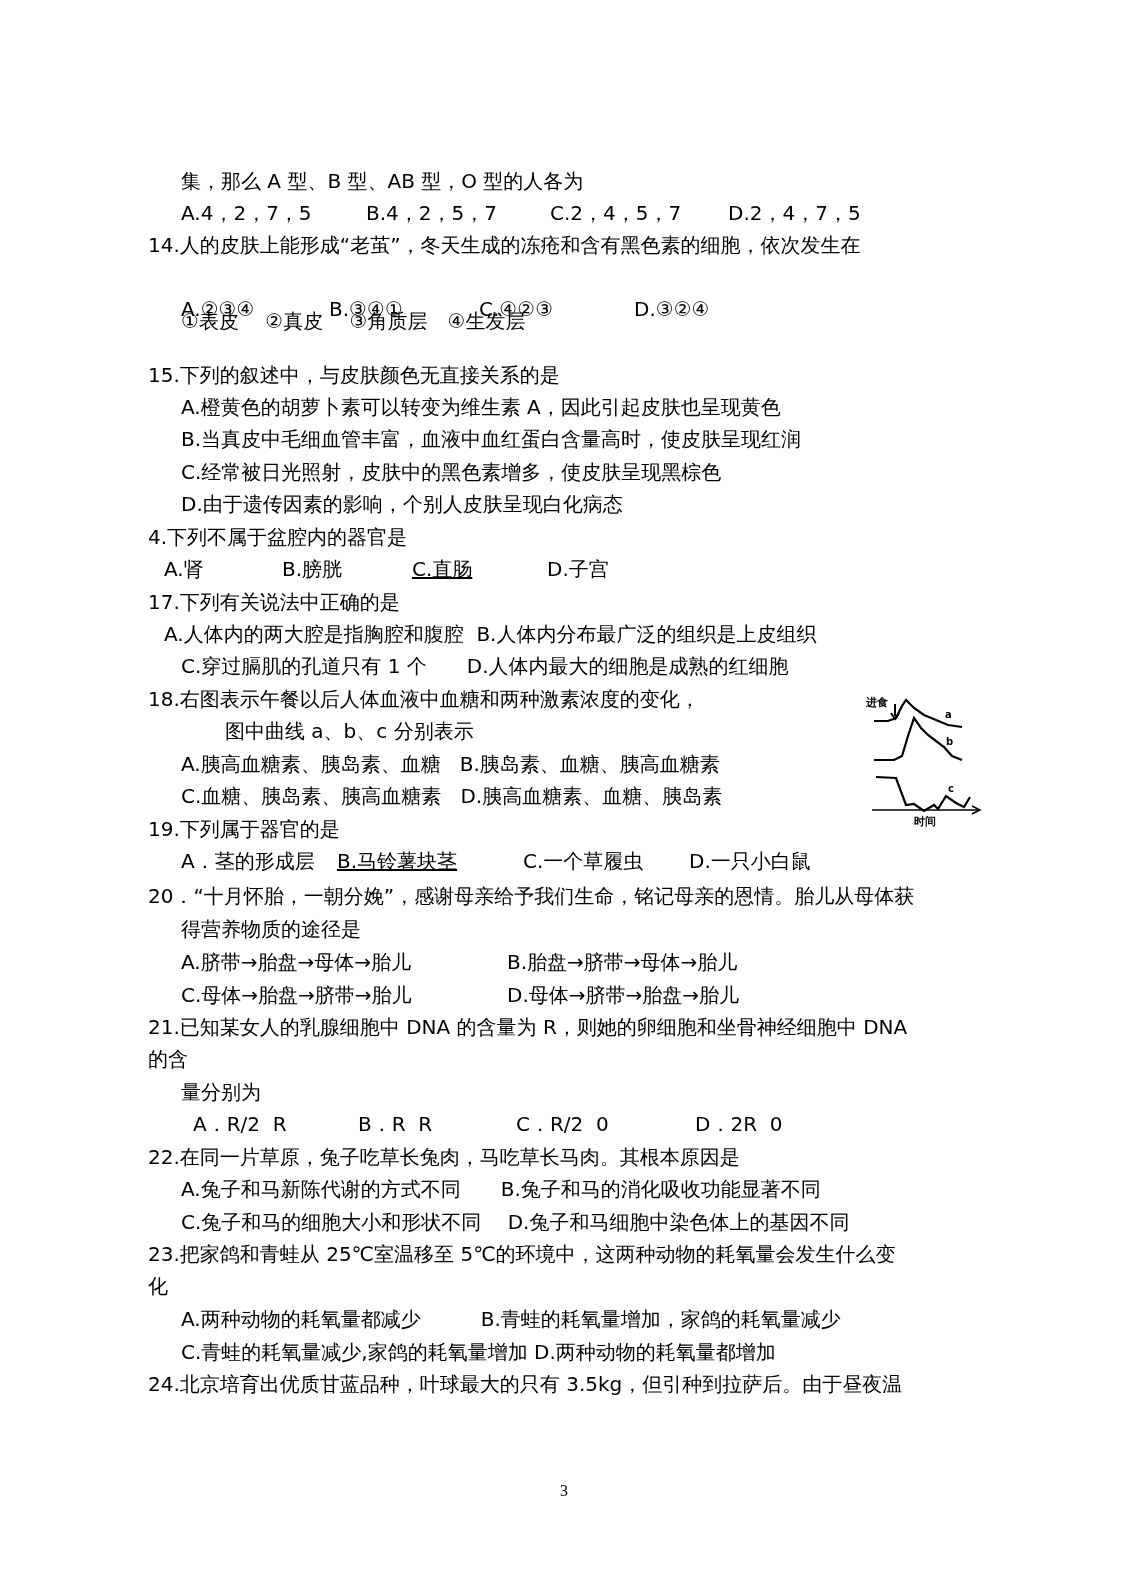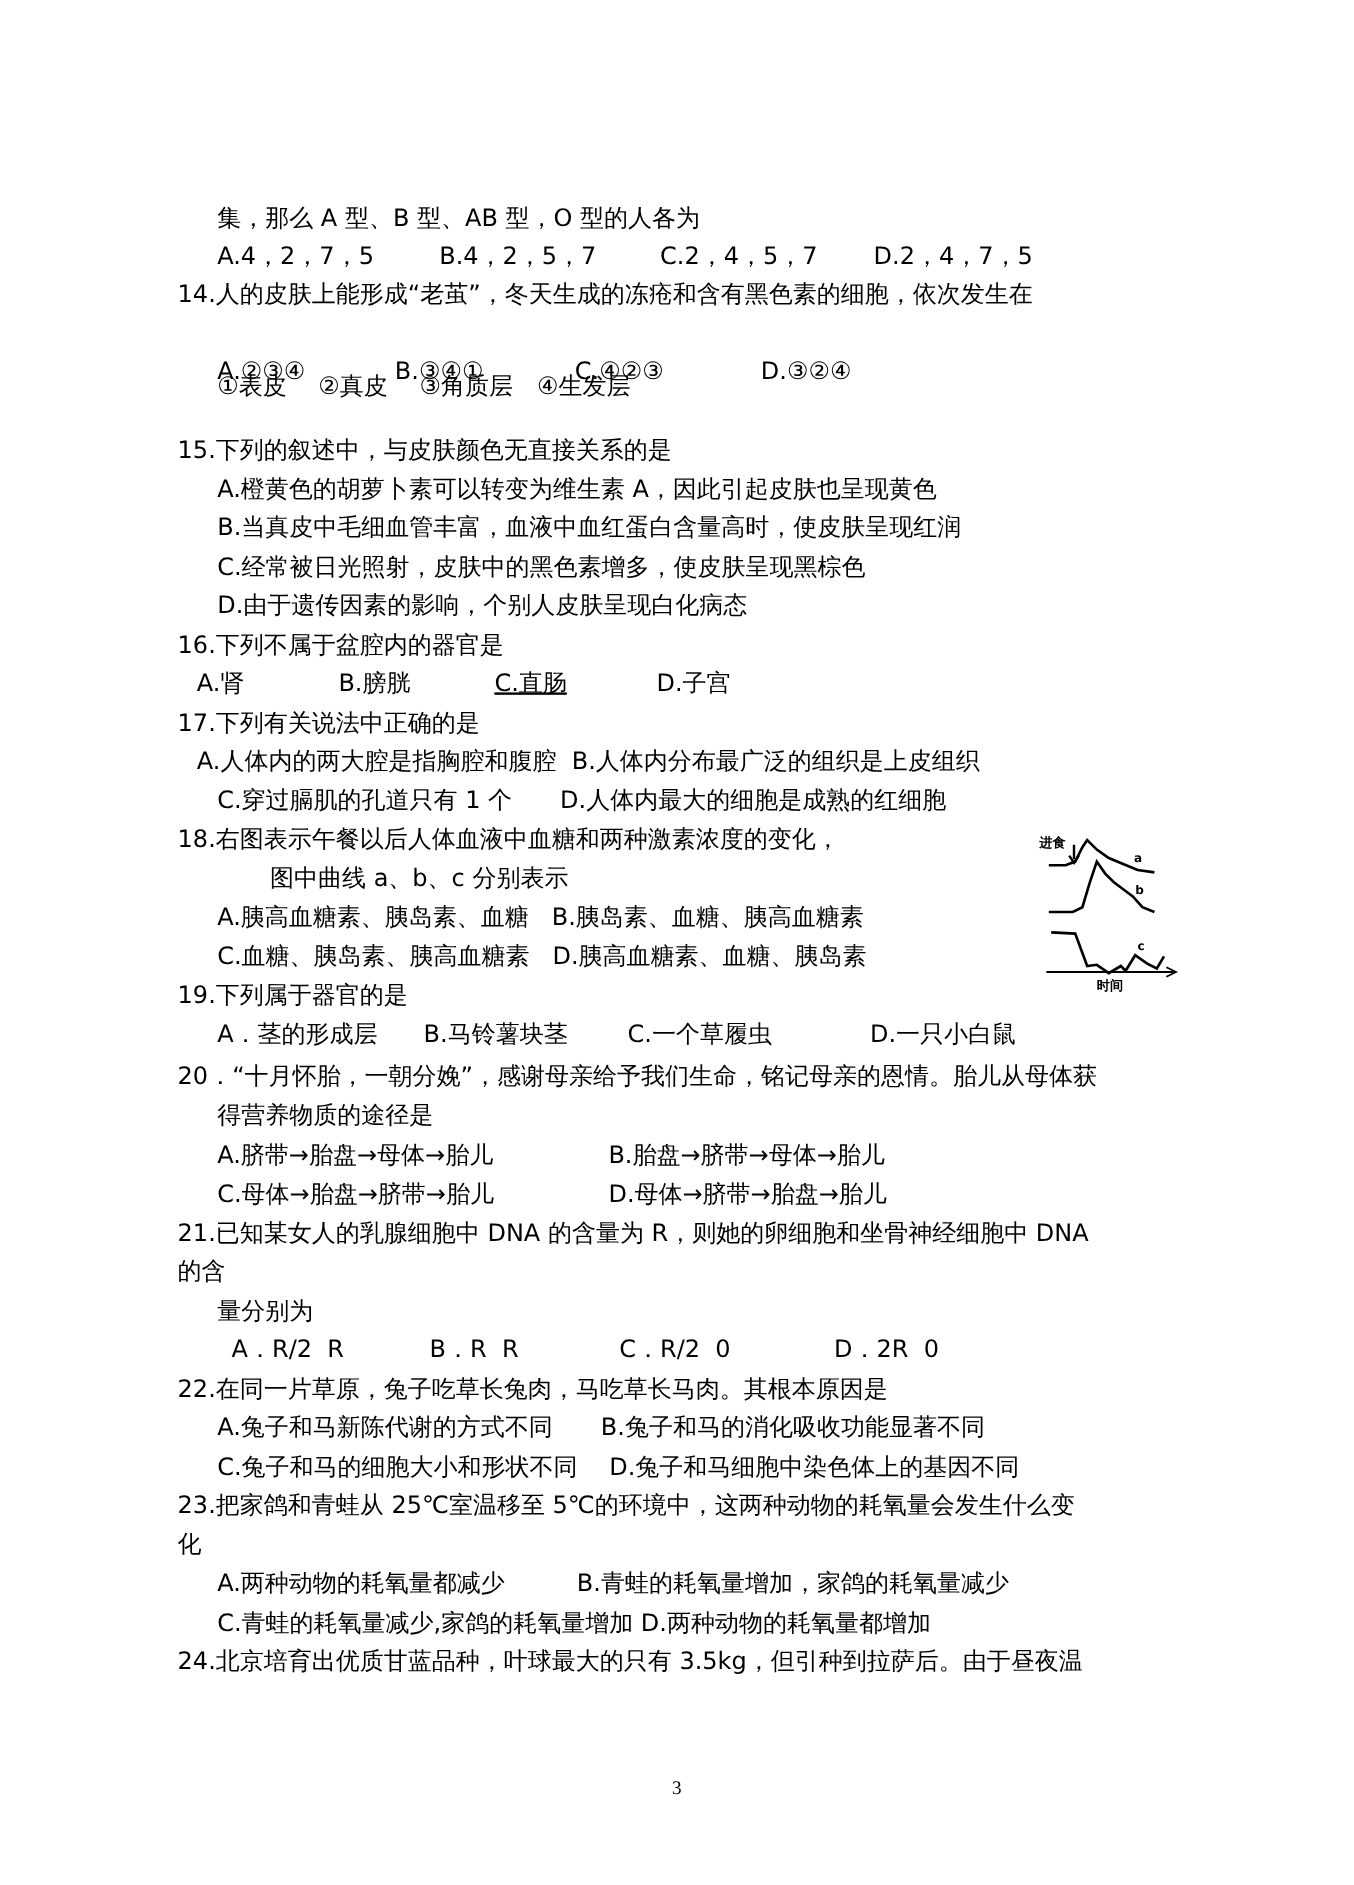--- a/index.html
+++ b/index.html
@@ -34,21 +34,21 @@
     <span style="left:298px;">C.④②③</span>
     <span style="left:453px;">D.③②④</span>
   </div>
 
   <div class="line" style="left:148px;top:363px;">15.下列的叙述中，与皮肤颜色无直接关系的是</div>
   <div class="line" style="left:181px;top:395px;">A.橙黄色的胡萝卜素可以转变为维生素 A，因此引起皮肤也呈现黄色</div>
   <div class="line" style="left:181px;top:427px;">B.当真皮中毛细血管丰富，血液中血红蛋白含量高时，使皮肤呈现红润</div>
   <div class="line" style="left:181px;top:460px;">C.经常被日光照射，皮肤中的黑色素增多，使皮肤呈现黑棕色</div>
   <div class="line" style="left:181px;top:492px;">D.由于遗传因素的影响，个别人皮肤呈现白化病态</div>
 
-  <div class="line" style="left:148px;top:525px;">16.下列不属于盆腔内的器官是</div>
+  <div class="line" style="left:148px;top:525px;">4.下列不属于盆腔内的器官是</div>
   <div class="opts" style="left:164px;top:557px;">
     <span style="left:0px;">A.肾</span>
     <span style="left:118px;">B.膀胱</span>
     <span style="left:248px;text-decoration:underline;">C.直肠</span>
     <span style="left:383px;">D.子宫</span>
   </div>
 
   <div class="line" style="left:148px;top:590px;">17.下列有关说法中正确的是</div>
   <div class="line" style="left:164px;top:622px;">A.人体内的两大腔是指胸腔和腹腔  B.人体内分布最广泛的组织是上皮组织</div>
   <div class="line" style="left:181px;top:654px;">C.穿过膈肌的孔道只有 1 个　　D.人体内最大的细胞是成熟的红细胞</div>
@@ -71,23 +71,23 @@
       <text x="82" y="104" font-size="10" font-weight="bold" font-family="DejaVu Sans, sans-serif">c</text>
       <path d="M6 122 L112 122" stroke="#000" stroke-width="1.5" fill="none"></path>
       <path d="M106 118 L114 122 L106 126" stroke="#000" stroke-width="1.5" fill="none"></path>
       <text x="48" y="137" font-size="11" font-weight="bold" font-family="DejaVu Sans, sans-serif">时间</text>
     </svg>
   </div>
 
   <div class="line" style="left:148px;top:817px;">19.下列属于器官的是</div>
   <div class="opts" style="left:181px;top:849px;">
     <span style="left:0px;">A．茎的形成层</span>
-    <span style="left:172px;">B.马铃薯块茎</span>
+    <span style="left:156px;text-decoration:underline;">B.马铃薯块茎</span>
     <span style="left:342px;">C.一个草履虫</span>
-    <span style="left:508px;margin-left:36px;">D.一只小白鼠</span>
+    <span style="left:508px;">D.一只小白鼠</span>
   </div>
 
   <div class="line" style="left:148px;top:884px;">20．“十月怀胎，一朝分娩”，感谢母亲给予我们生命，铭记母亲的恩情。胎儿从母体获</div>
   <div class="line" style="left:181px;top:917px;">得营养物质的途径是</div>
   <div class="opts" style="left:181px;top:950px;">
     <span style="left:0px;">A.脐带→胎盘→母体→胎儿</span>
     <span style="left:326px;">B.胎盘→脐带→母体→胎儿</span>
   </div>
   <div class="opts" style="left:181px;top:983px;">
     <span style="left:0px;">C.母体→胎盘→脐带→胎儿</span>

